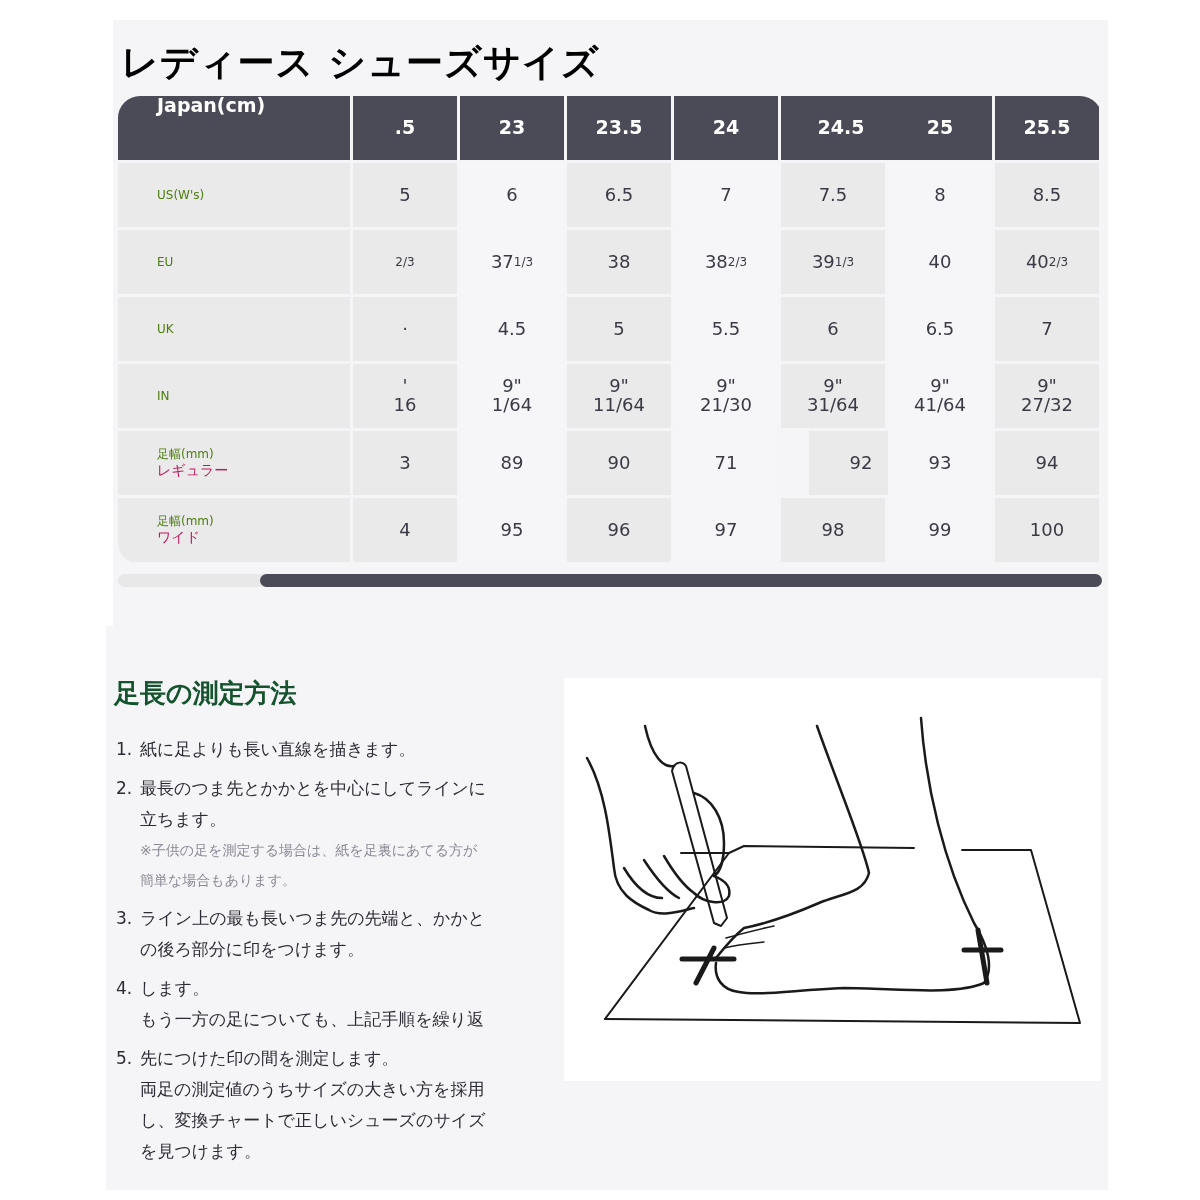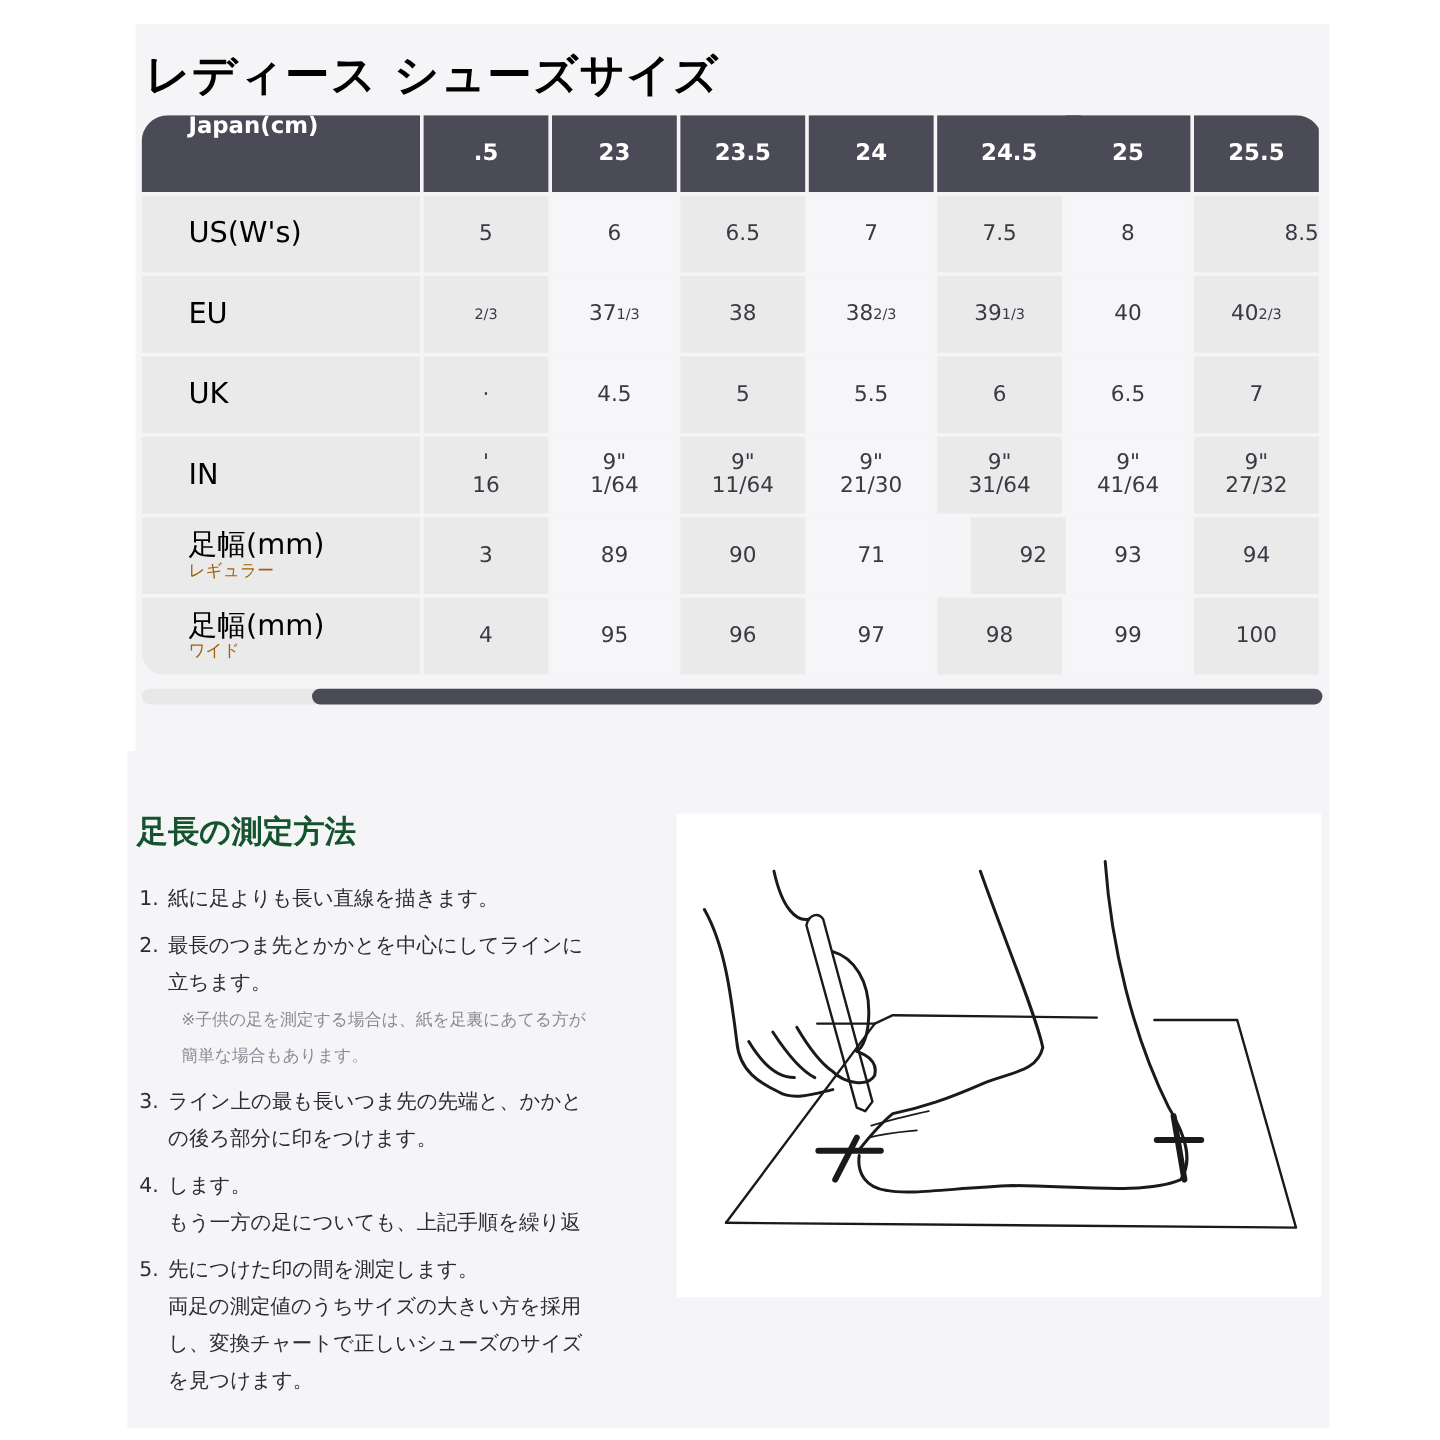--- a/index.html
+++ b/index.html
@@ -9,33 +9,33 @@
   .panel-bottom { position: absolute; left: 106px; top: 626px; width: 1002px; height: 564px; background: #f5f5f7; }
   .title { position: absolute; left: 8px; top: 18px; font-size: 37px; font-weight: bold; color: #000000; letter-spacing: 1px; }
 
   .table { position: absolute; left: 5px; top: 76px; width: 984px; height: 468px; overflow: hidden; border-top-left-radius: 22px; border-top-right-radius: 22px; border-bottom-left-radius: 22px; }
   .row { position: absolute; left: 0; width: 984px; height: 64px; }
   .cell { position: absolute; top: 0; height: 64px; display: flex; align-items: center; justify-content: center; text-align: center; font-size: 18px; color: #3a3a44; line-height: 1.05; }
   .cell.label { justify-content: flex-start; padding-left: 39px; box-sizing: border-box; flex-direction: column; align-items: flex-start; }
   .hdr .cell { background: #4b4a57; color: #ffffff; font-weight: bold; font-size: 19px; }
   .body-cell-a { background: #eaeaea; }
   .body-cell-b { background: #f6f6f8; }
-  .lbl-main { font-size: 24px; color: #000000; }
-  .lbl-sub { font-size: 14px; color: #a16207; margin-top: 2px; }
+  .lbl-main { font-size: 12px; color: #4d7c0f; }
+  .lbl-sub { font-size: 14px; color: #be185d; margin-top: 2px; }
   sup { font-size: 12px; vertical-align: 7px; }
   .two-line { display: flex; flex-direction: column; align-items: center; }
 
   .scroll-track { position: absolute; left: 5px; top: 554px; width: 984px; height: 13px; border-radius: 7px; background: #e8e8e8; }
   .scroll-thumb { position: absolute; left: 142px; top: 0; width: 842px; height: 13px; border-radius: 7px; background: #4b4a57; }
 
   .h2 { position: absolute; left: 8px; top: 50px; font-size: 26px; font-weight: bold; color: #14532d; }
   .steps { position: absolute; left: 10px; top: 108px; width: 440px; list-style: none; margin: 0; padding: 0; }
   .step { position: relative; padding-left: 24px; font-size: 17px; line-height: 31px; color: #2b2b33; margin-bottom: 8px; }
   .step-num { position: absolute; left: 0; top: 0; }
-  .note { font-size: 14px; color: #8a8a95; line-height: 30px; margin-left: 11px; }
+  .note { font-size: 14px; color: #8a8a95; line-height: 30px; }
   .figure { position: absolute; left: 458px; top: 52px; width: 537px; height: 403px; background: #ffffff; }
   .figure svg { width: 100%; height: 100%; }
 </style>
 </head>
 <body>
 
 <div class="panel-top">
   <div class="title">レディース シューズサイズ</div>
 
   <div class="table" id="size-table">
@@ -66,21 +66,21 @@
         </div>
         <div class="cell body-cell-b" style="left: 556px; width: 104px;">
           <span>7</span>
         </div>
         <div class="cell body-cell-a" style="left: 663px; width: 104px;">
           <span>7.5</span>
         </div>
         <div class="cell body-cell-b" style="left: 770px; width: 104px;">
           <span>8</span>
         </div>
-        <div class="cell body-cell-a" style="left: 877px; width: 104px; justify-content: flex-end;">
+        <div class="cell body-cell-a" style="left: 877px; width: 104px;">
           <span>8.5</span>
         </div>
       </div>
       <div class="row" style="top: 134px;">
         <div class="cell label body-cell-a" style="left: 0px; width: 232px; justify-content: center;">
           <span class="lbl-main">EU</span>
         </div>
         <div class="cell body-cell-a" style="left: 235px; width: 104px;">
           <span></span>
           <sup>2/3</sup>

